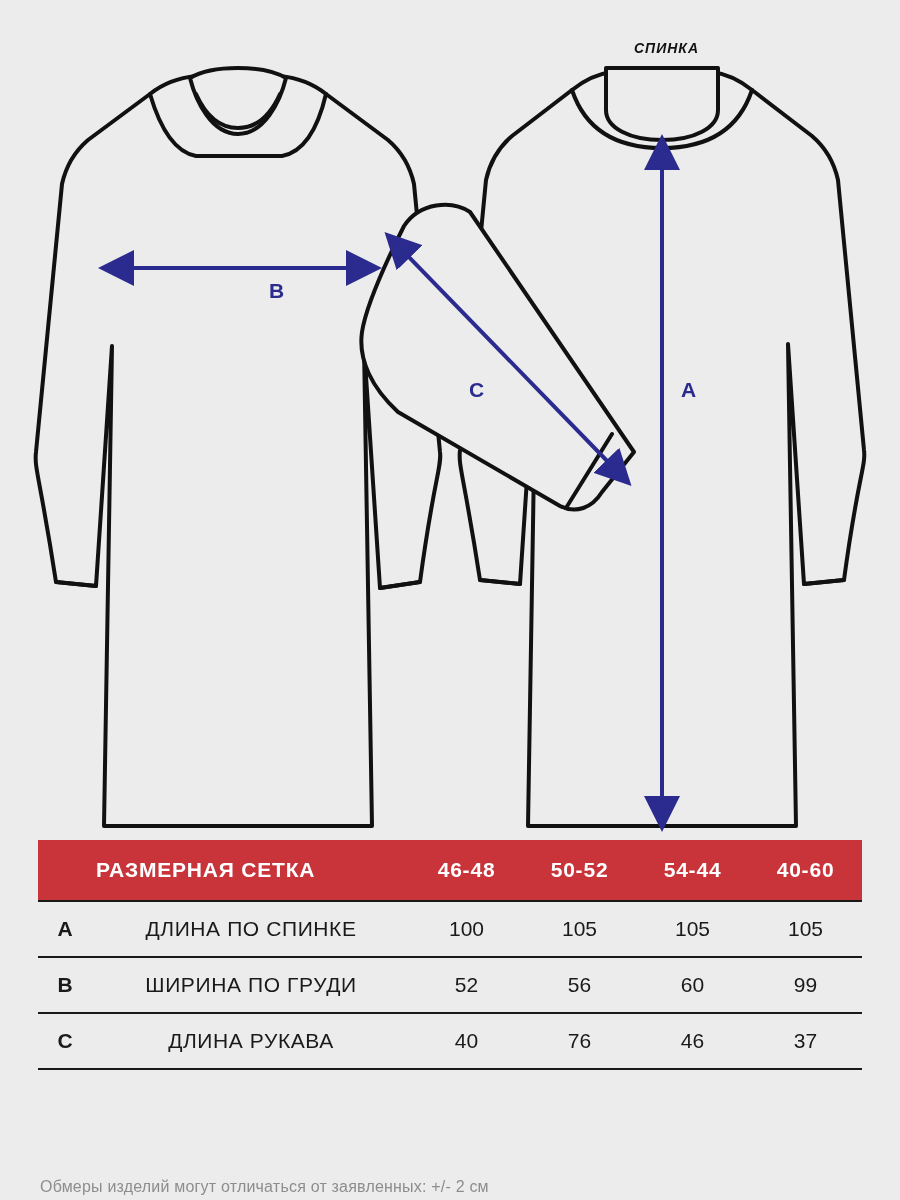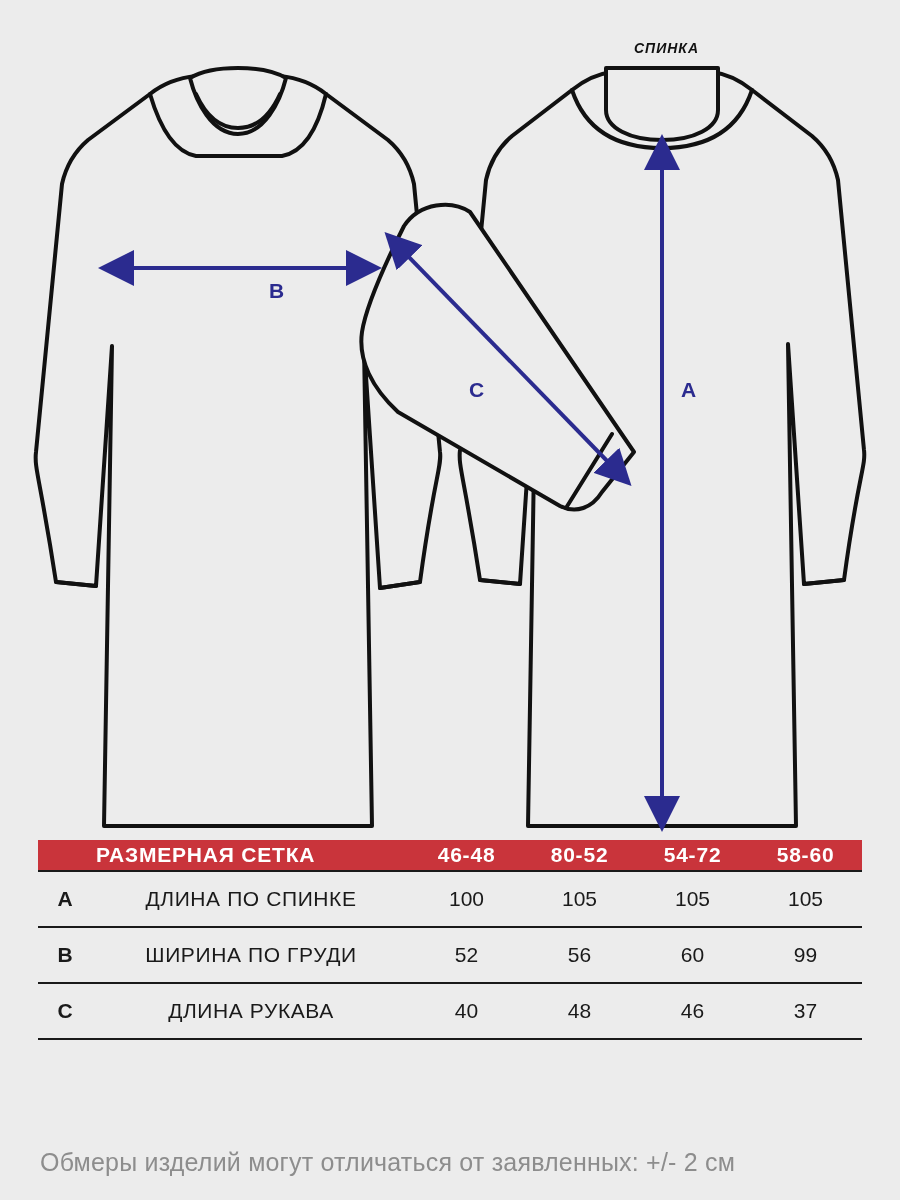--- a/index.html
+++ b/index.html
@@ -37,21 +37,21 @@
     border-collapse: collapse;
     width: 824px;
     table-layout: fixed;
   }
   table.size-table thead th {
     background: #c9343b;
     color: #ffffff;
     font-size: 21px;
     font-weight: bold;
     letter-spacing: 0.8px;
-    padding: 3px 0;
+    padding: 18px 0;
     text-align: center;
   }
   table.size-table thead th.head-title {
     text-align: left;
     padding-left: 58px;
   }
   table.size-table tbody td {
     font-size: 21px;
     padding: 15px 0;
     text-align: center;
@@ -71,23 +71,23 @@
     text-align: left;
     letter-spacing: 0.6px;
     font-size: 21px;
   }
   col.c-code { width: 54px; }
   col.c-label { width: 318px; }
   col.c-val { width: 113px; }
   .note {
     position: absolute;
     left: 40px;
-    top: 1148px;
+    top: 1178px;
     width: 824px;
-    font-size: 25px;
+    font-size: 16px;
     color: #8d8d8d;
     letter-spacing: 0.2px;
   }
   .back-label {
     position: absolute;
     left: 634px;
     top: 24px;
     font-size: 14px;
     font-weight: bold;
     font-style: italic;
@@ -215,23 +215,23 @@
           <col class="c-label">
         <col class="c-val">
           <col class="c-val">
           <col class="c-val">
           <col class="c-val">
       </colgroup>
       <thead>
         <tr>
           <th class="head-title" colspan="2">РАЗМЕРНАЯ СЕТКА</th>
           <th>46-48</th>
-          <th>80-52</th>
-          <th>54-72</th>
-          <th>58-60</th>
+          <th>50-52</th>
+          <th>54-44</th>
+          <th>40-60</th>
         </tr>
       </thead>
       <tbody>
         <tr>
           <td class="rowcode">A</td>
           <td class="rowlabel">ДЛИНА ПО СПИНКЕ</td>
           <td>100</td>
           <td>105</td>
           <td>105</td>
           <td>105</td>
@@ -241,21 +241,21 @@
           <td class="rowlabel">ШИРИНА ПО ГРУДИ</td>
           <td>52</td>
           <td>56</td>
           <td>60</td>
           <td>99</td>
         </tr>
         <tr>
           <td class="rowcode">C</td>
           <td class="rowlabel">ДЛИНА РУКАВА</td>
           <td>40</td>
-          <td>48</td>
+          <td>76</td>
           <td>46</td>
           <td>37</td>
         </tr>
       </tbody>
     </table>
   </div>
 
   <div class="note">Обмеры изделий могут отличаться от заявленных: +/- 2 см</div>
 
 </div>

